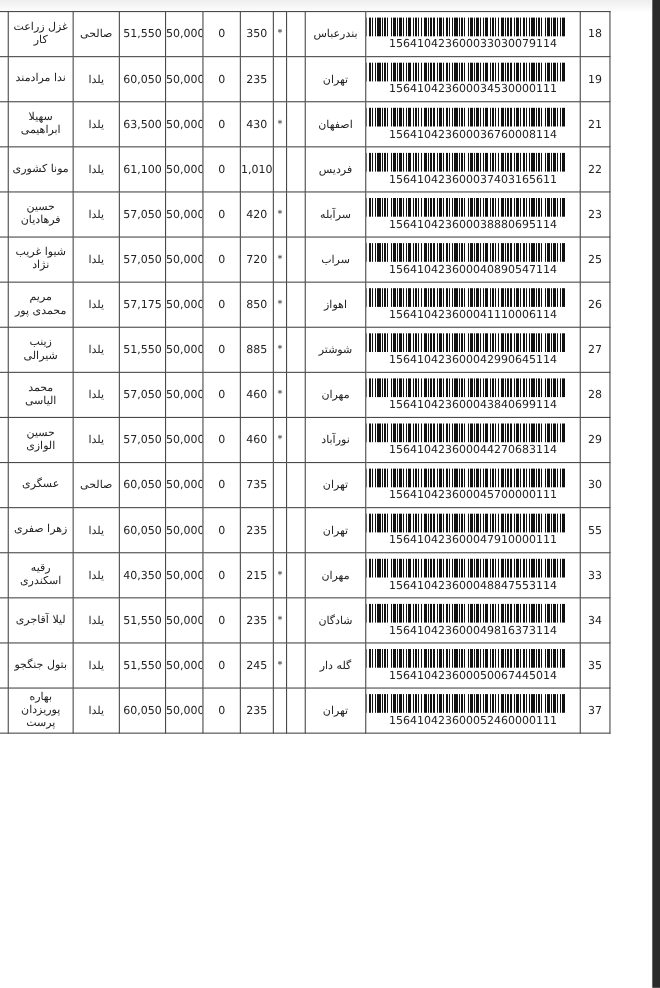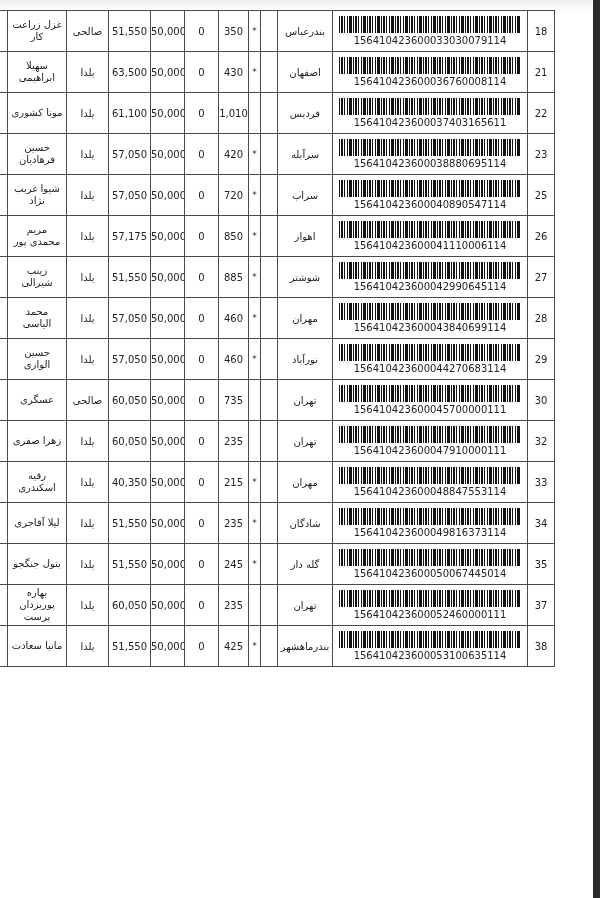--- a/index.html
+++ b/index.html
@@ -25,21 +25,21 @@
     height:40px; padding:0;
     font-size:10px; color:#222;
     text-align:center; vertical-align:middle;
     overflow:hidden;
   }
   td.name { direction:rtl; line-height:12px; font-size:10px; padding:0 3px; }
   td.company, td.city { direction:rtl; font-size:10px; }
   td.num { font-size:10px; }
   td.star { font-size:9px; }
   td.idx { font-size:10px;margin-top:20px; }
-  .barcode-wrap { display:flex; flex-direction:column; align-items:center; justify-content:center; }
+  .barcode-wrap { display:flex; flex-direction:column; justify-content:center; }
   .bars {
     width:182px; height:17px;
     background: repeating-linear-gradient(90deg,
       #111 0px, #111 1px, #fff 1px, #fff 2px, #111 2px, #111 4px, #fff 4px, #fff 5px,
       #111 5px, #111 6px, #fff 6px, #fff 8px, #111 8px, #111 9px, #fff 9px, #fff 10px,
       #111 10px, #111 13px, #fff 13px, #fff 14px);
   }
   .code { font-size:10px; letter-spacing:0px; margin-top:2px; color:#222; }
 </style>
 </head>
@@ -75,20 +75,39 @@
     <td class="city">بندرعباس</td>
     <td>
       <div class="barcode-wrap">
         <div class="bars"></div>
         <div class="code">15641042360003303007911​4</div>
       </div>
     </td>
     <td class="idx">18</td>
   </tr>
 
+  <tr>
+    <td></td>
+    <td class="name">ندا مرادمند</td>
+    <td class="company">یلدا</td>
+    <td class="num">60,050</td>
+    <td class="num">50,000</td>
+    <td class="num">0</td>
+    <td class="num">235</td>
+    <td class="star"></td>
+    <td></td>
+    <td class="city">تهران</td>
+    <td>
+      <div class="barcode-wrap">
+        <div class="bars"></div>
+        <div class="code">156410423600034530000111</div>
+      </div>
+    </td>
+    <td class="idx">19</td>
+  </tr>
 
 
   <tr>
     <td></td>
     <td class="name">سهیلا ابراهیمی</td>
     <td class="company">یلدا</td>
     <td class="num">63,500</td>
     <td class="num">50,000</td>
     <td class="num">0</td>
     <td class="num">430</td>
@@ -276,21 +295,21 @@
     <td class="num">235</td>
     <td class="star"></td>
     <td></td>
     <td class="city">تهران</td>
     <td>
       <div class="barcode-wrap">
         <div class="bars"></div>
         <div class="code">156410423600047910000111</div>
       </div>
     </td>
-    <td class="idx">32</td>
+    <td class="idx">55</td>
   </tr>
 
   <tr>
     <td></td>
     <td class="name">رقیه اسکندری</td>
     <td class="company">یلدا</td>
     <td class="num">40,350</td>
     <td class="num">50,000</td>
     <td class="num">0</td>
     <td class="num">215</td>
@@ -360,35 +379,16 @@
     <td class="city">تهران</td>
     <td>
       <div class="barcode-wrap">
         <div class="bars"></div>
         <div class="code">156410423600052460000111</div>
       </div>
     </td>
     <td class="idx">37</td>
   </tr>
 
-  <tr>
-    <td></td>
-    <td class="name">مانیا سعادت</td>
-    <td class="company">یلدا</td>
-    <td class="num">51,550</td>
-    <td class="num">50,000</td>
-    <td class="num">0</td>
-    <td class="num">425</td>
-    <td class="star">*</td>
-    <td></td>
-    <td class="city">بندرماهشهر</td>
-    <td>
-      <div class="barcode-wrap">
-        <div class="bars"></div>
-        <div class="code">156410423600053100635114</div>
-      </div>
-    </td>
-    <td class="idx">38</td>
-  </tr>
 </tbody>
   </table>
 </div>
 <div class="right-bar"></div>
 
 </body></html>

